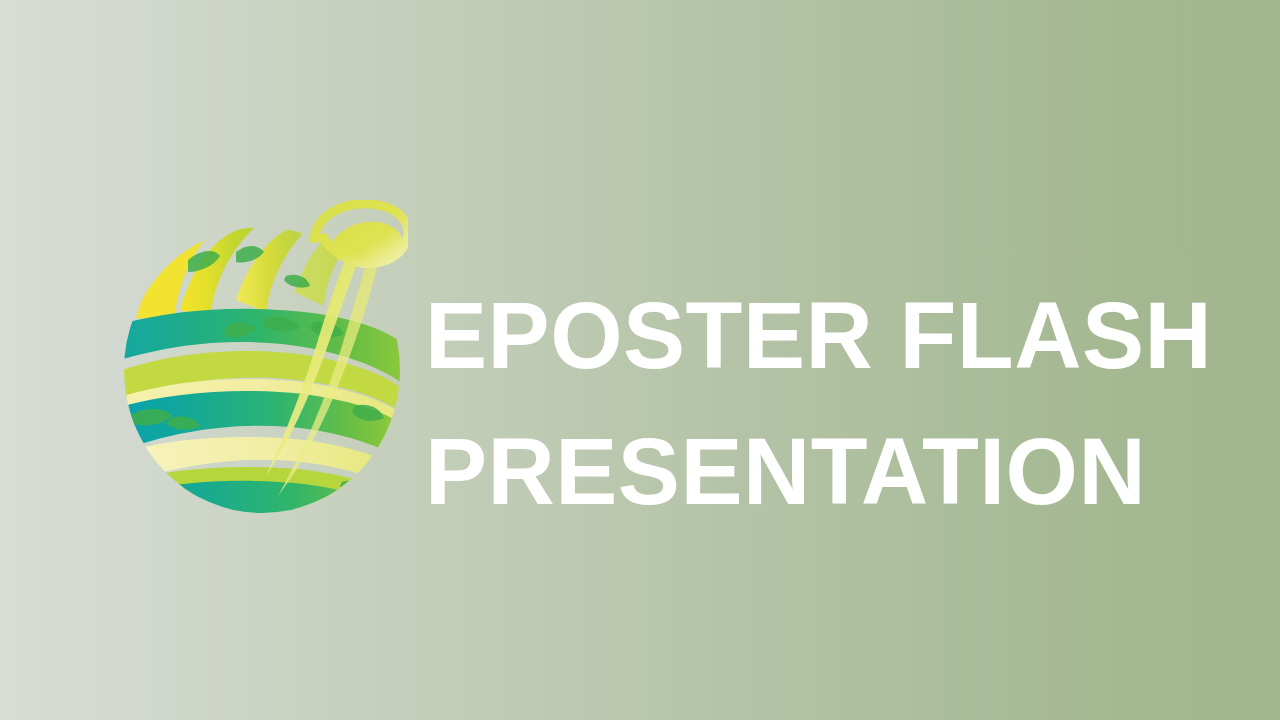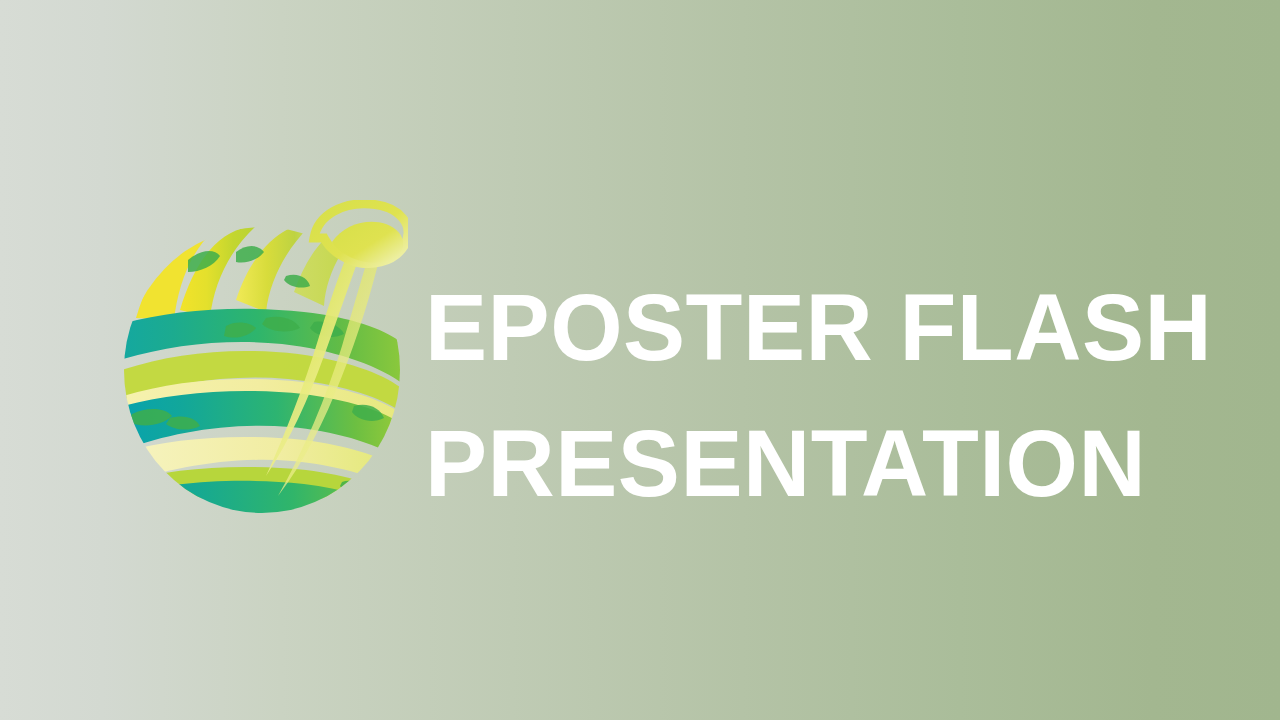--- a/index.html
+++ b/index.html
@@ -40,21 +40,21 @@
   #logo-mark svg {
     display: block;
     width: 100%;
     height: 100%;
   }
 
   
   #title-block {
     position: absolute;
     left: 425px;
-    top: 260px;
+    top: 268px;
     width: 760px;
   }
   .title-line {
     color: #ffffff;
     font-family: "Liberation Sans", sans-serif;
     font-weight: bold;
     font-size: 94px;
     line-height: 136px;
     letter-spacing: 0.5px;
     white-space: nowrap;

